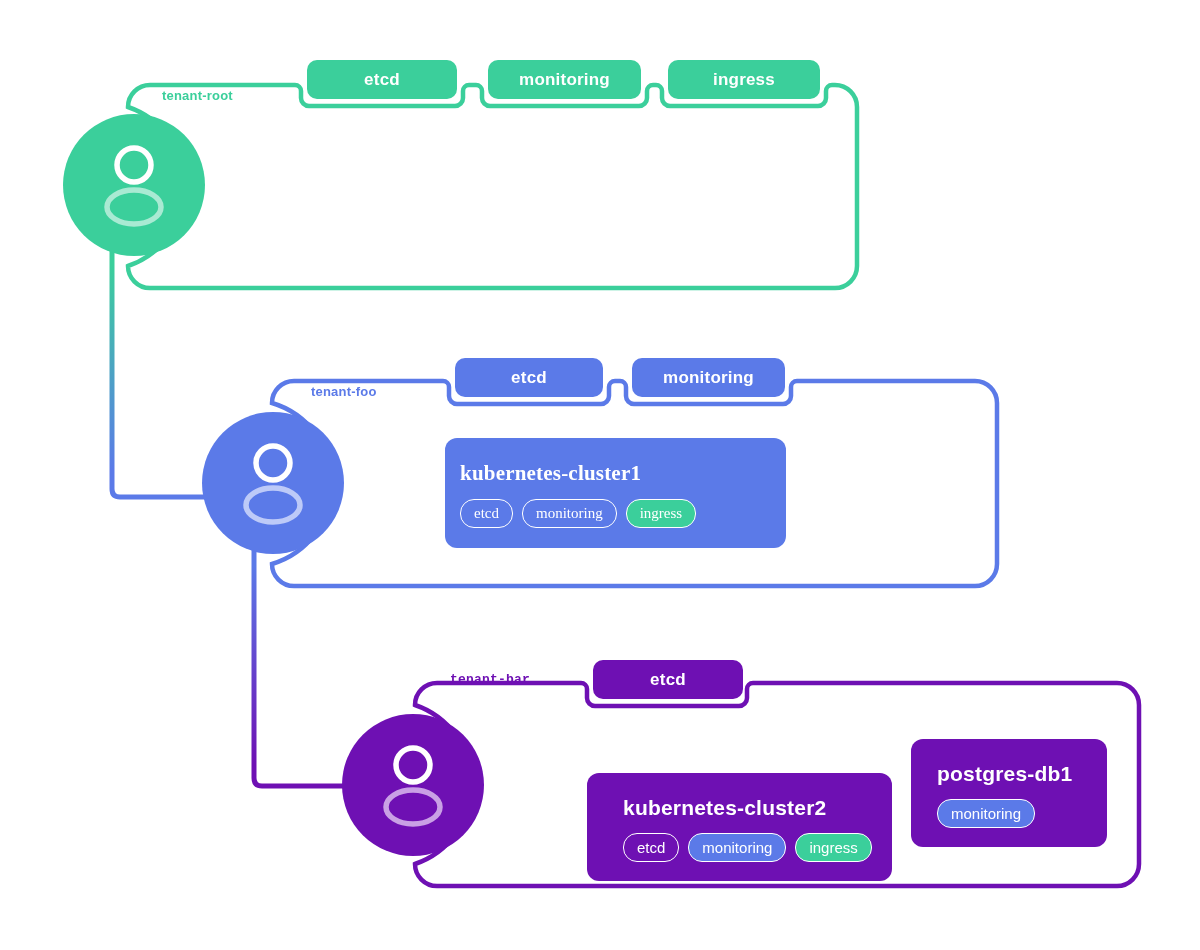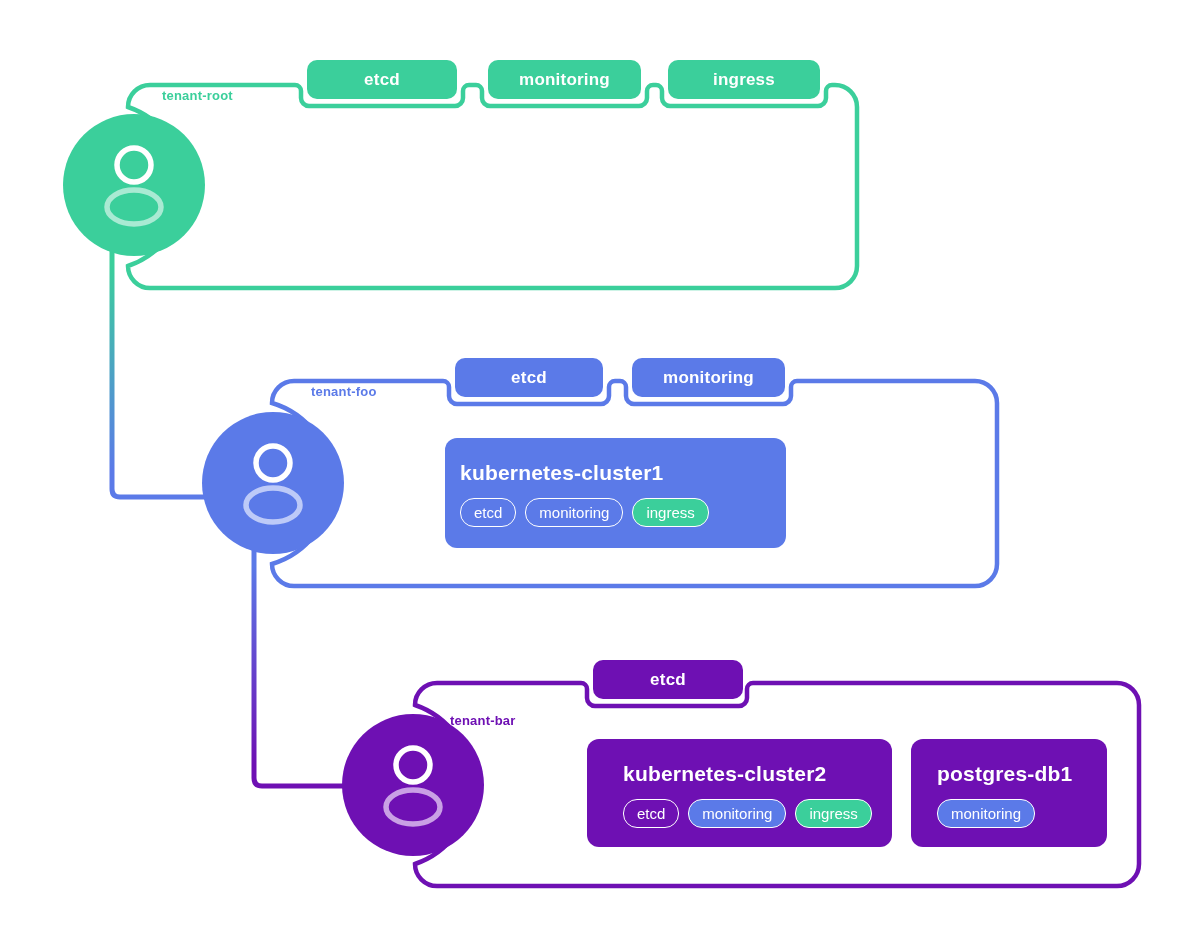--- a/index.html
+++ b/index.html
@@ -98,34 +98,34 @@
 
   <div class="top-badge bg-green" style="left:307px;top:60px;width:150px;">etcd</div>
   <div class="top-badge bg-green" style="left:488px;top:60px;width:153px;">monitoring</div>
   <div class="top-badge bg-green" style="left:668px;top:60px;width:152px;">ingress</div>
 
   <div class="tenant-label fg-blue" style="left:311px;top:384px;">tenant-foo</div>
 
   <div class="top-badge bg-blue" style="left:455px;top:358px;width:148px;">etcd</div>
   <div class="top-badge bg-blue" style="left:632px;top:358px;width:153px;">monitoring</div>
 
-  <div class="res-box bg-blue" style="left:445px;top:438px;width:341px;height:110px;">
+  <div class="res-box bg-blue" style="left:445px;top:438px;width:341px;height:110px;font-family:Liberation Serif, serif;">
     <div class="res-title">kubernetes-cluster1</div>
     <div class="badge-row">
       <div class="mini outline">etcd</div>
       <div class="mini outline">monitoring</div>
       <div class="mini fill-green">ingress</div>
     </div>
   </div>
 
-  <div class="tenant-label fg-purple" style="left:450px;top:713px;">tenant-bar</div>
+  <div class="tenant-label fg-purple" style="left:450px;top:672px;font-family:Liberation Mono, monospace;">tenant-bar</div>
 
   <div class="top-badge bg-purple" style="left:593px;top:660px;width:150px;">etcd</div>
 
-  <div class="res-box bg-purple" style="left:587px;top:739px;width:305px;height:108px;padding-left:36px;">
+  <div class="res-box bg-purple" style="left:587px;top:773px;width:305px;height:108px;padding-left:36px;">
     <div class="res-title">kubernetes-cluster2</div>
     <div class="badge-row">
       <div class="mini outline">etcd</div>
       <div class="mini fill-blue">monitoring</div>
       <div class="mini fill-green">ingress</div>
     </div>
   </div>
 
   <div class="res-box bg-purple pad-lg" style="left:911px;top:739px;width:196px;height:108px;">
     <div class="res-title">postgres-db1</div>

